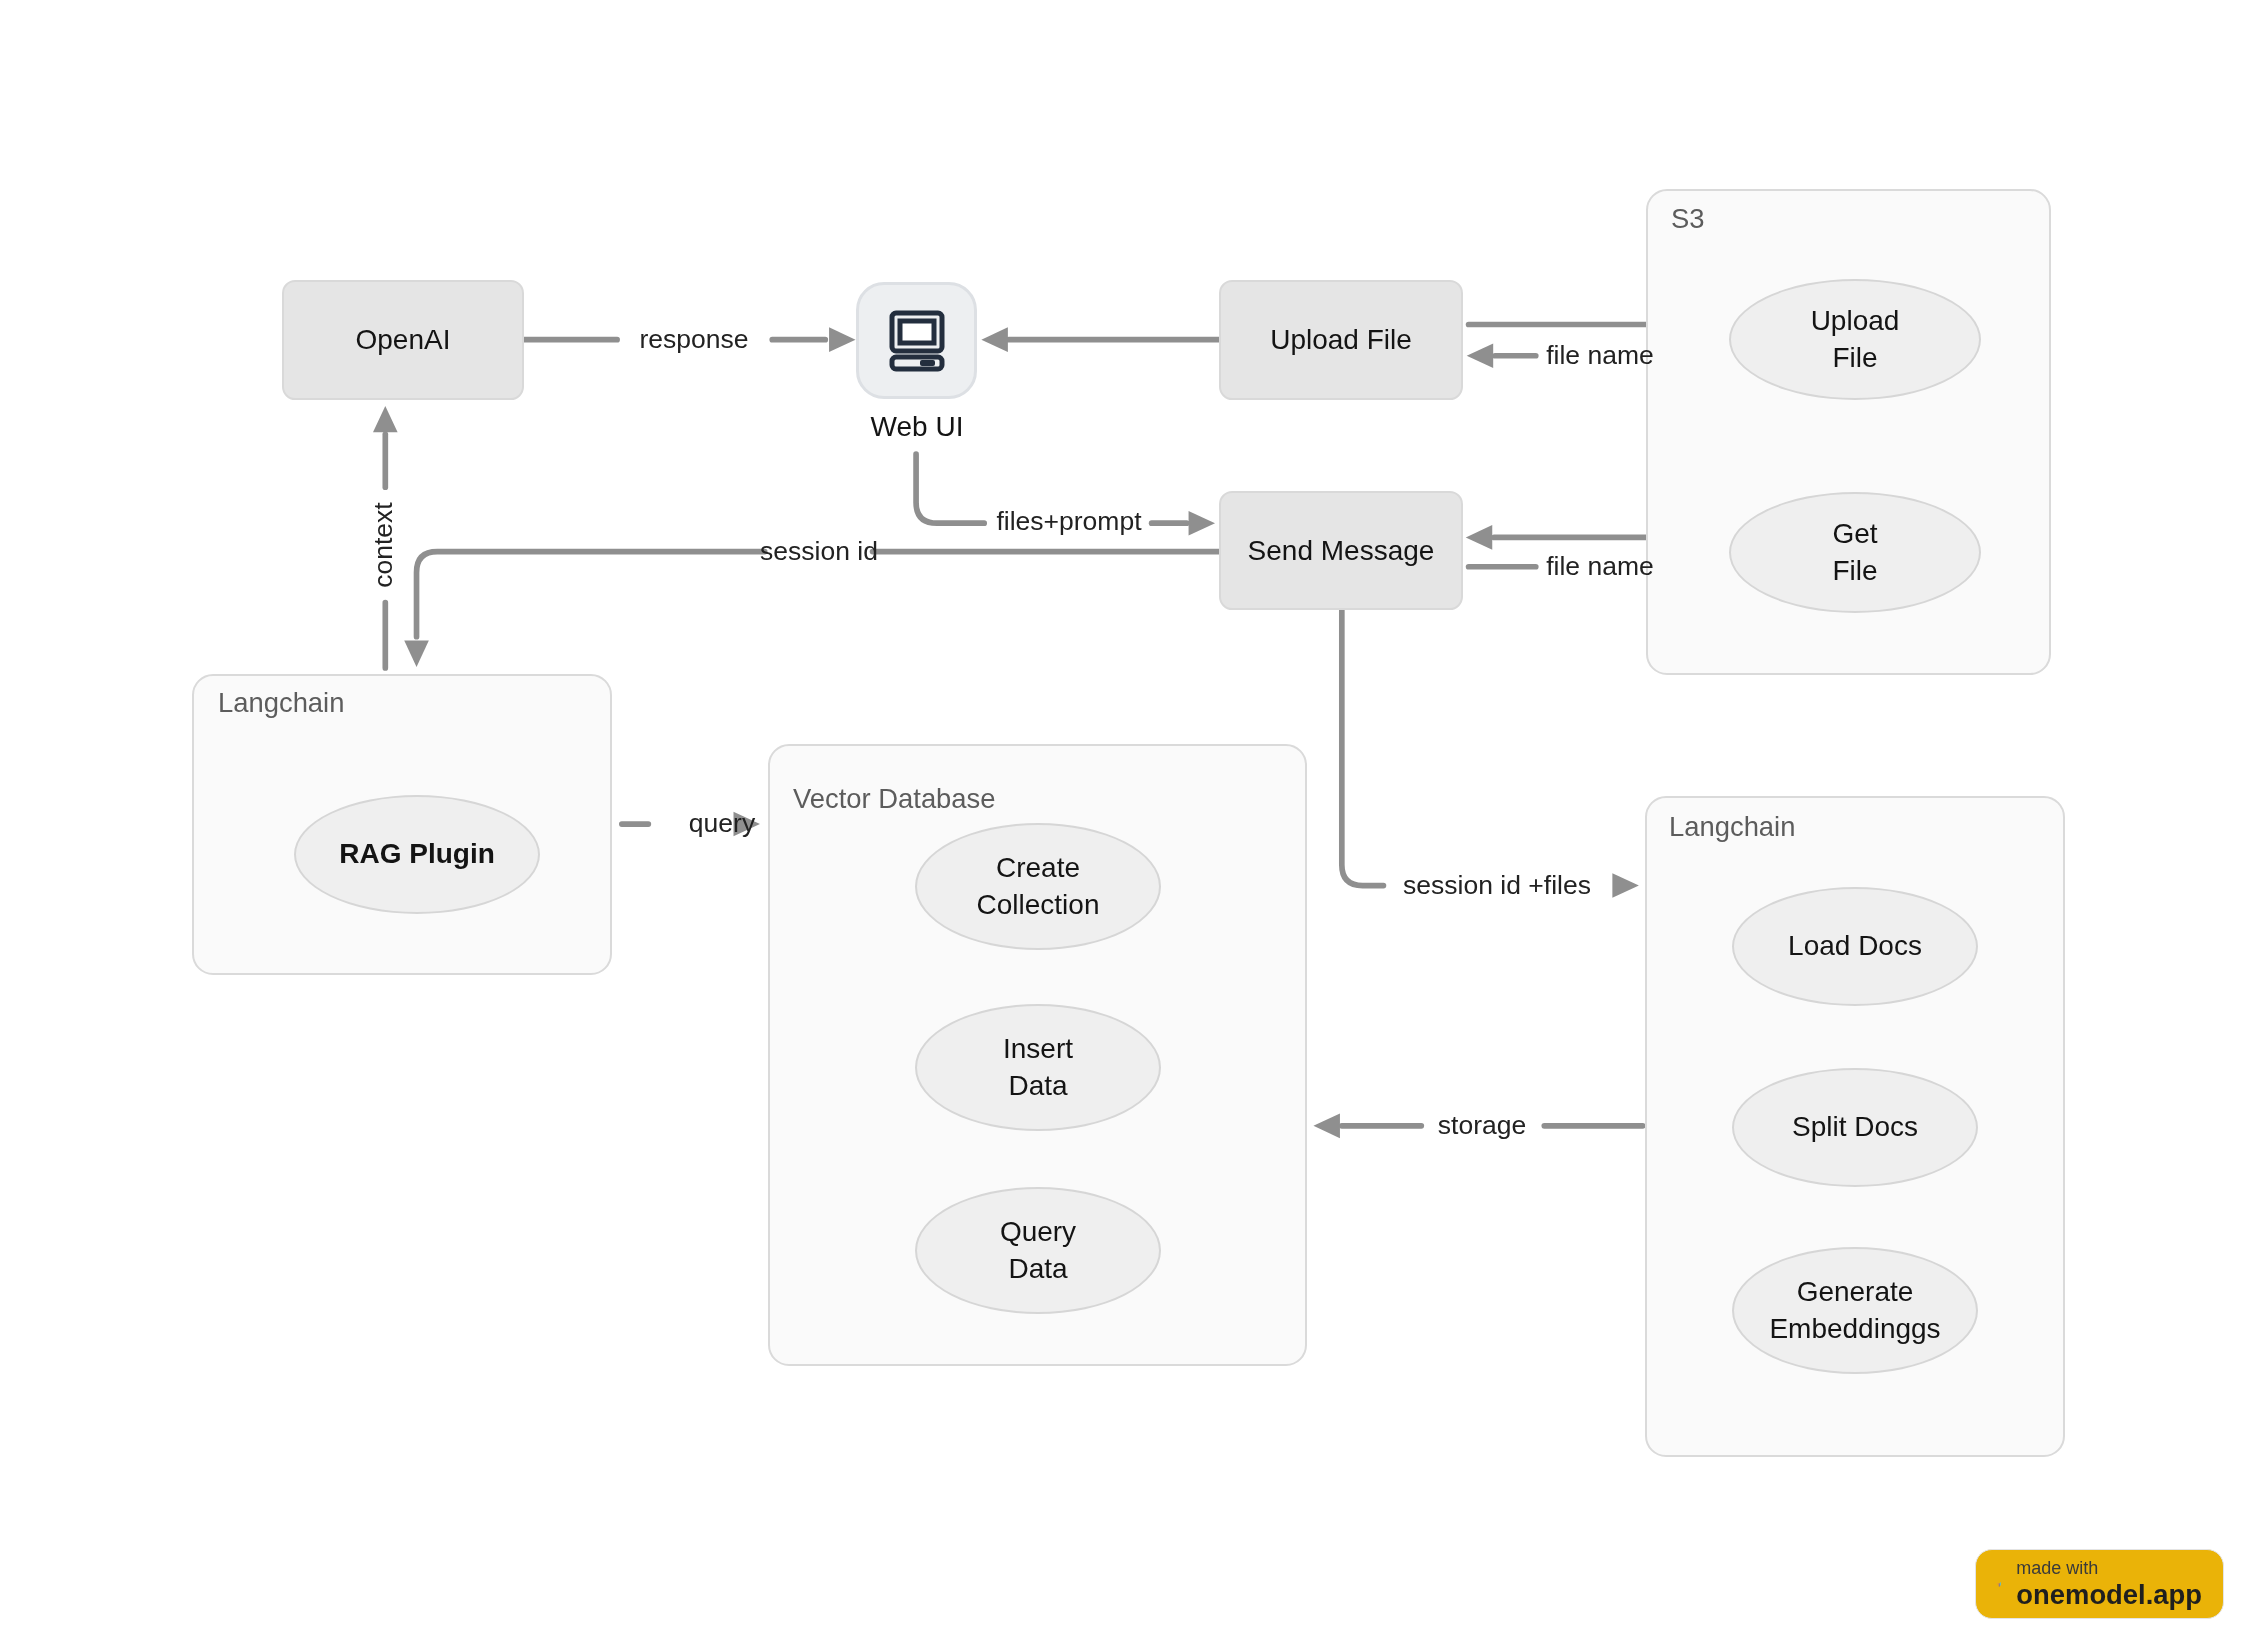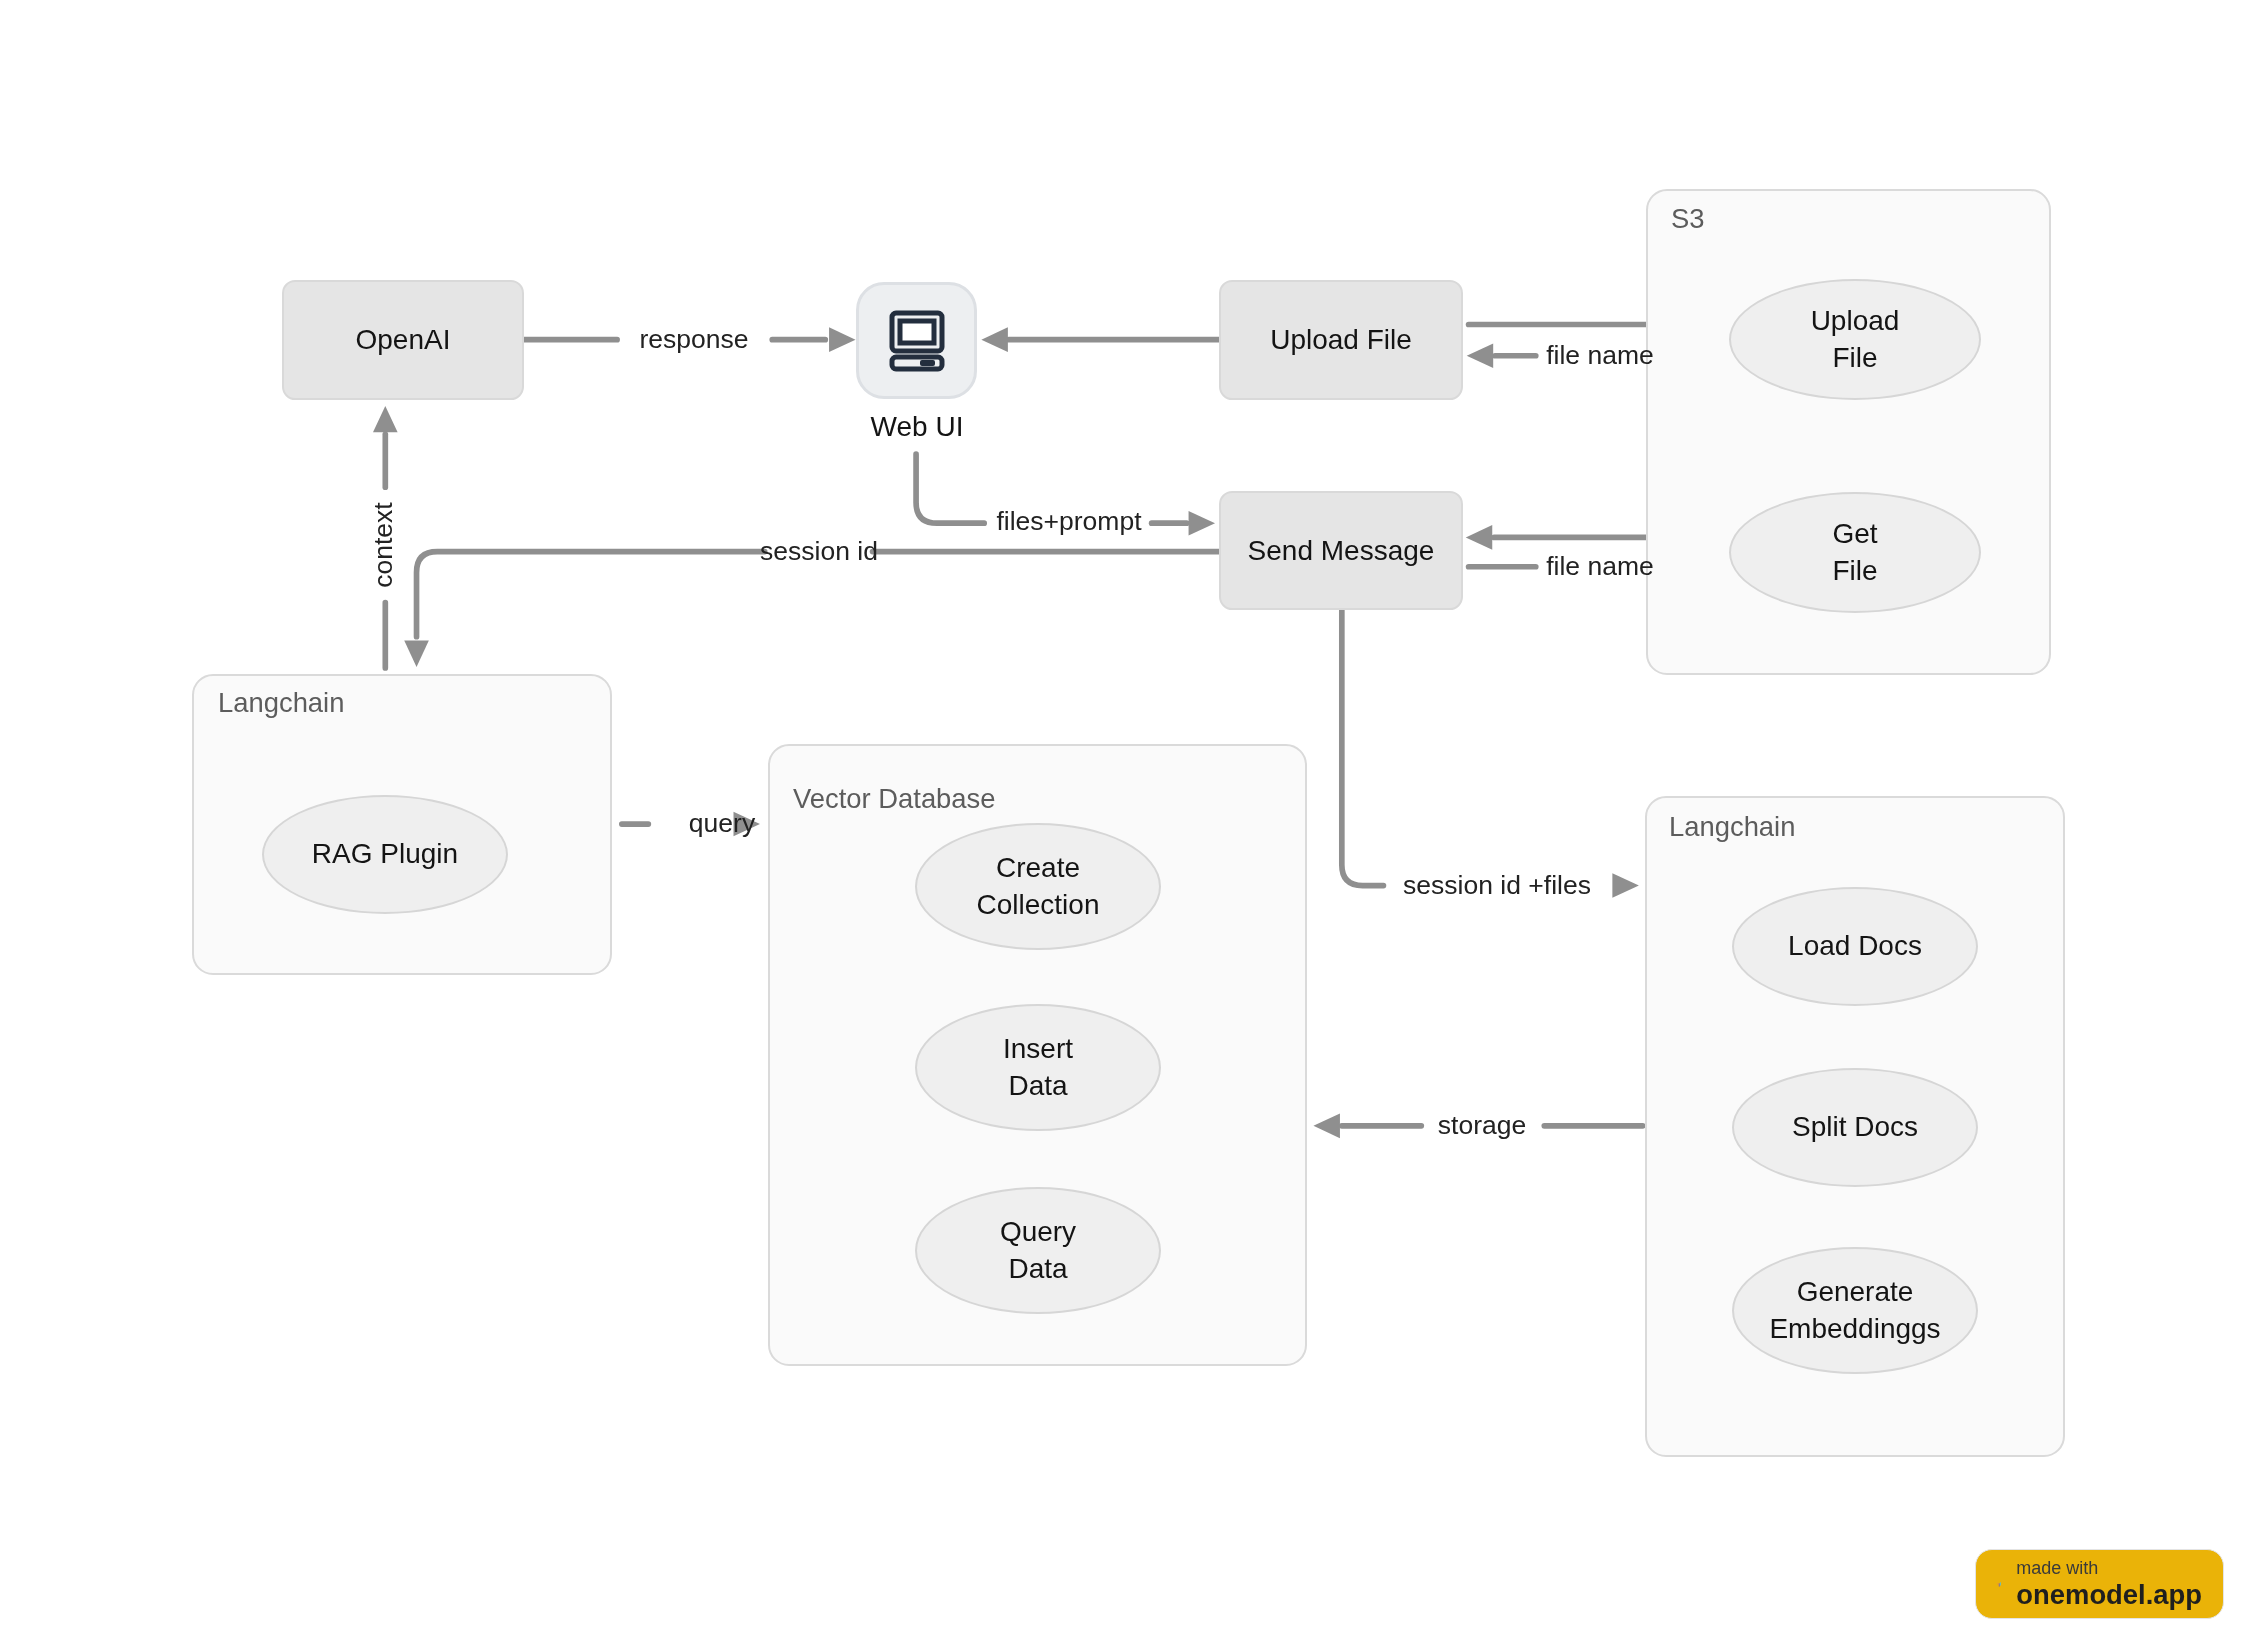--- a/index.html
+++ b/index.html
@@ -148,21 +148,21 @@
   <div class="container-title" style="left:1671px;top:203px;">S3</div>
   <div class="ellipse" style="left:1729px;top:279px;width:252px;height:121px;">
     <span class="txt wrap-narrow">Upload File</span>
   </div>
   <div class="ellipse" style="left:1729px;top:492px;width:252px;height:121px;">
     <span class="txt wrap-narrow">Get File</span>
   </div>
 
   <div class="container-box" style="left:192px;top:674px;width:420px;height:301px;"></div>
   <div class="container-title" style="left:218px;top:687px;">Langchain</div>
-  <div class="ellipse" style="left:262px;top:795px;width:246px;height:119px;">
+  <div class="ellipse" style="left:294px;top:795px;width:246px;height:119px;font-weight:bold;">
     <span class="txt single">RAG Plugin</span>
   </div>
 
   <div class="container-box" style="left:768px;top:744px;width:539px;height:622px;"></div>
   <div class="container-title" style="left:793px;top:759px;margin-top:24px;">Vector Database</div>
   <div class="ellipse" style="left:915px;top:823px;width:246px;height:127px;">
     <span class="txt wrap-mid">Create Collection</span>
   </div>
   <div class="ellipse" style="left:915px;top:1004px;width:246px;height:127px;">
     <span class="txt wrap-narrow">Insert Data</span>

